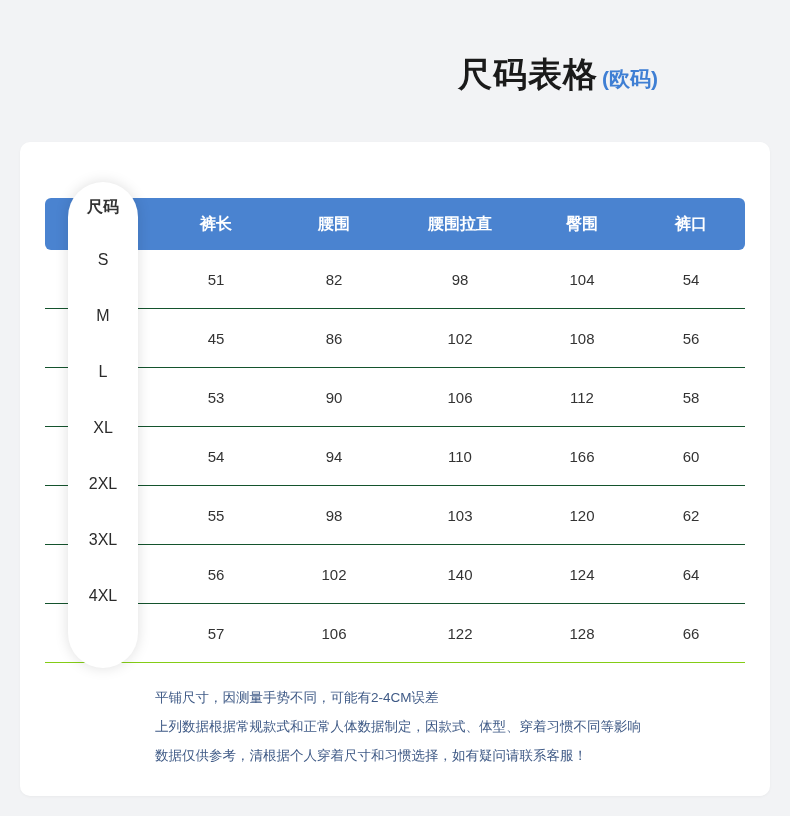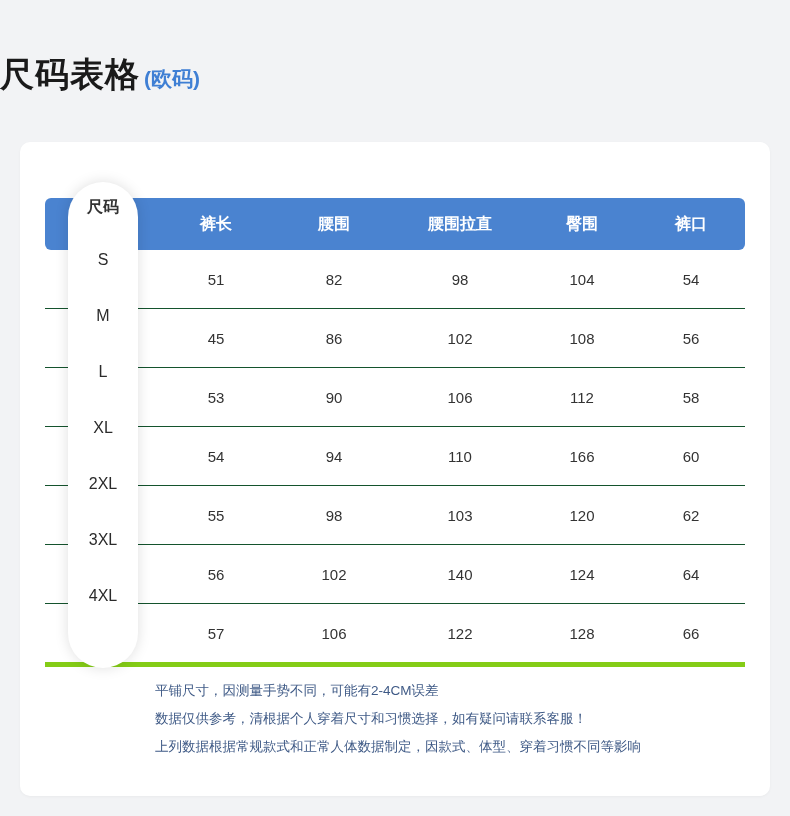--- a/index.html
+++ b/index.html
@@ -19,21 +19,21 @@
     width: 790px;
     height: 816px;
     background: #f2f3f5;
   }
   
   .title-wrap {
     position: absolute;
     top: 52px;
     left: 0;
     width: 658px;
-    text-align: left;
+    text-align: right;
     white-space: nowrap;
   }
   .title-main {
     font-size: 34px;
     font-weight: bold;
     color: #1a1a1a;
     letter-spacing: 1px;
   }
   .title-sub {
     font-size: 21px;
@@ -82,21 +82,21 @@
   }
   table.size-table tbody td {
     height: 56px;
     text-align: center;
     vertical-align: middle;
     font-size: 15px;
     color: #333;
     border-bottom: 1px solid #14532d;
   }
   table.size-table tbody tr:last-child td {
-    border-bottom: 5px solid #84cc16;
+    border-bottom: 1px solid #84cc16;
   }
   table.size-table tbody td.size-cell {
     font-size: 16px;
     color: #2b2b2b;
   }
   
   col.c0 { width: 112px; }
   col.c1 { width: 118px; }
   col.c2 { width: 118px; }
   col.c3 { width: 134px; }
@@ -143,21 +143,21 @@
     color: #2b2b2b;
   }
   
   .notes {
     position: absolute;
     left: 135px;
     top: 538px;
     width: 600px;
   }
   .notes p {
-    margin: 0 0 6px 0;
+    margin: 7px 0 6px 0;
     font-size: 13.5px;
     line-height: 22px;
     color: #3f5a86;
   }
 </style>
 </head>
 <body>
 
 <div class="page">
 
@@ -255,18 +255,18 @@
       <div class="pill-cell">M</div>
       <div class="pill-cell">L</div>
       <div class="pill-cell">XL</div>
       <div class="pill-cell">2XL</div>
       <div class="pill-cell">3XL</div>
       <div class="pill-cell">4XL</div>
     </div>
 
     <div class="notes">
       <p>平铺尺寸，因测量手势不同，可能有2-4CM误差</p>
+      <p>上列数据根据常规款式和正常人体数据制定，因款式、体型、穿着习惯不同等影响</p>
       <p>数据仅供参考，清根据个人穿着尺寸和习惯选择，如有疑问请联系客服！</p>
-      <p>上列数据根据常规款式和正常人体数据制定，因款式、体型、穿着习惯不同等影响</p>
     </div>
 
   </div>
 </div>
 
 </body></html>

